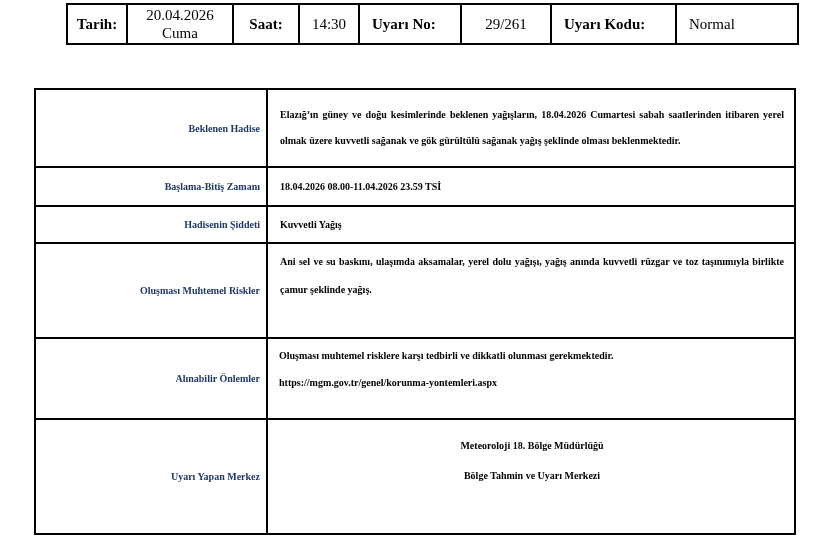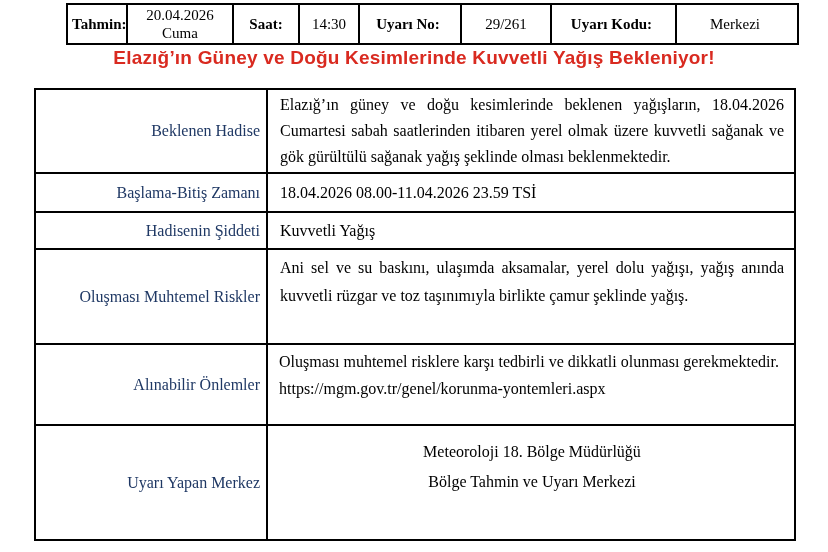--- a/index.html
+++ b/index.html
@@ -25,21 +25,21 @@
   .header-table td {
     border: 2px solid var(--border-color, #000);
     height: 38px;
     vertical-align: middle;
     font-size: 15px;
     padding: 0 4px;
     text-align: center;
     overflow: hidden;
   }
   .header-table td.hlabel { font-weight: bold; }
-  .header-table td.left-pad { text-align: center; padding-left: 0; }
+  .header-table td.left-pad { text-align: left; padding-left: 12px; }
   .date-cell { font-size: 13.5px; line-height: 1.2; }
 
   
   .title {
     position: absolute;
     top: 47px;
     left: 0;
     width: 828px;
     text-align: center;
     font-family: "Liberation Sans", sans-serif;
@@ -53,22 +53,22 @@
   .main-table {
     position: absolute;
     left: 34px;
     top: 88px;
     width: 762px;
     border-collapse: collapse;
     table-layout: fixed;
   }
   .main-table td {
     border: 2px solid var(--border-color, #000);
-    font-size: 16px;
-    font-weight: normal;
+    font-size: 10px;
+    font-weight: bold;
     overflow: hidden;
   }
   .label-cell {
     width: 216px;
     vertical-align: middle;
     padding: 2px 6px 2px 8px;
     color: var(--label-blue, #1f3864);
     text-align: right;
   }
   .content-cell {
@@ -102,36 +102,35 @@
         <col style="width:106px">
         <col style="width:66px">
         <col style="width:60px">
       <col style="width:102px">
         <col style="width:90px">
         <col style="width:125px">
         <col style="width:122px">
     </colgroup>
     <tbody>
         <tr>
-      <td class="hlabel">Tahmin:</td>
+      <td class="hlabel">Tarih:</td>
       <td class="date-cell">
         <div>20.04.2026</div>
         <div>Cuma</div>
       </td>
       <td class="hlabel">Saat:</td>
       <td>14:30</td>
       <td class="hlabel left-pad">Uyarı No:</td>
       <td>29/261</td>
       <td class="hlabel left-pad">Uyarı Kodu:</td>
-      <td class="left-pad">Merkezi</td>
+      <td class="left-pad">Normal</td>
     </tr>
   </tbody>
     </table>
 
-  <div class="title">Elazığ’ın Güney ve Doğu Kesimlerinde Kuvvetli Yağış Bekleniyor!</div>
 
   <table class="main-table">
     <tbody>
         <tr class="row-1">
       <td class="label-cell">Beklenen Hadise</td>
       <td class="content-cell">Elazığ’ın güney ve doğu kesimlerinde beklenen yağışların, 18.04.2026 Cumartesi sabah saatlerinden itibaren yerel olmak üzere kuvvetli sağanak ve gök gürültülü sağanak yağış şeklinde olması beklenmektedir.</td>
     </tr>
     <tr class="row-3">
       <td class="label-cell">Başlama-Bitiş Zamanı</td>
       <td class="content-cell">18.04.2026 08.00-11.04.2026 23.59  TSİ</td>

